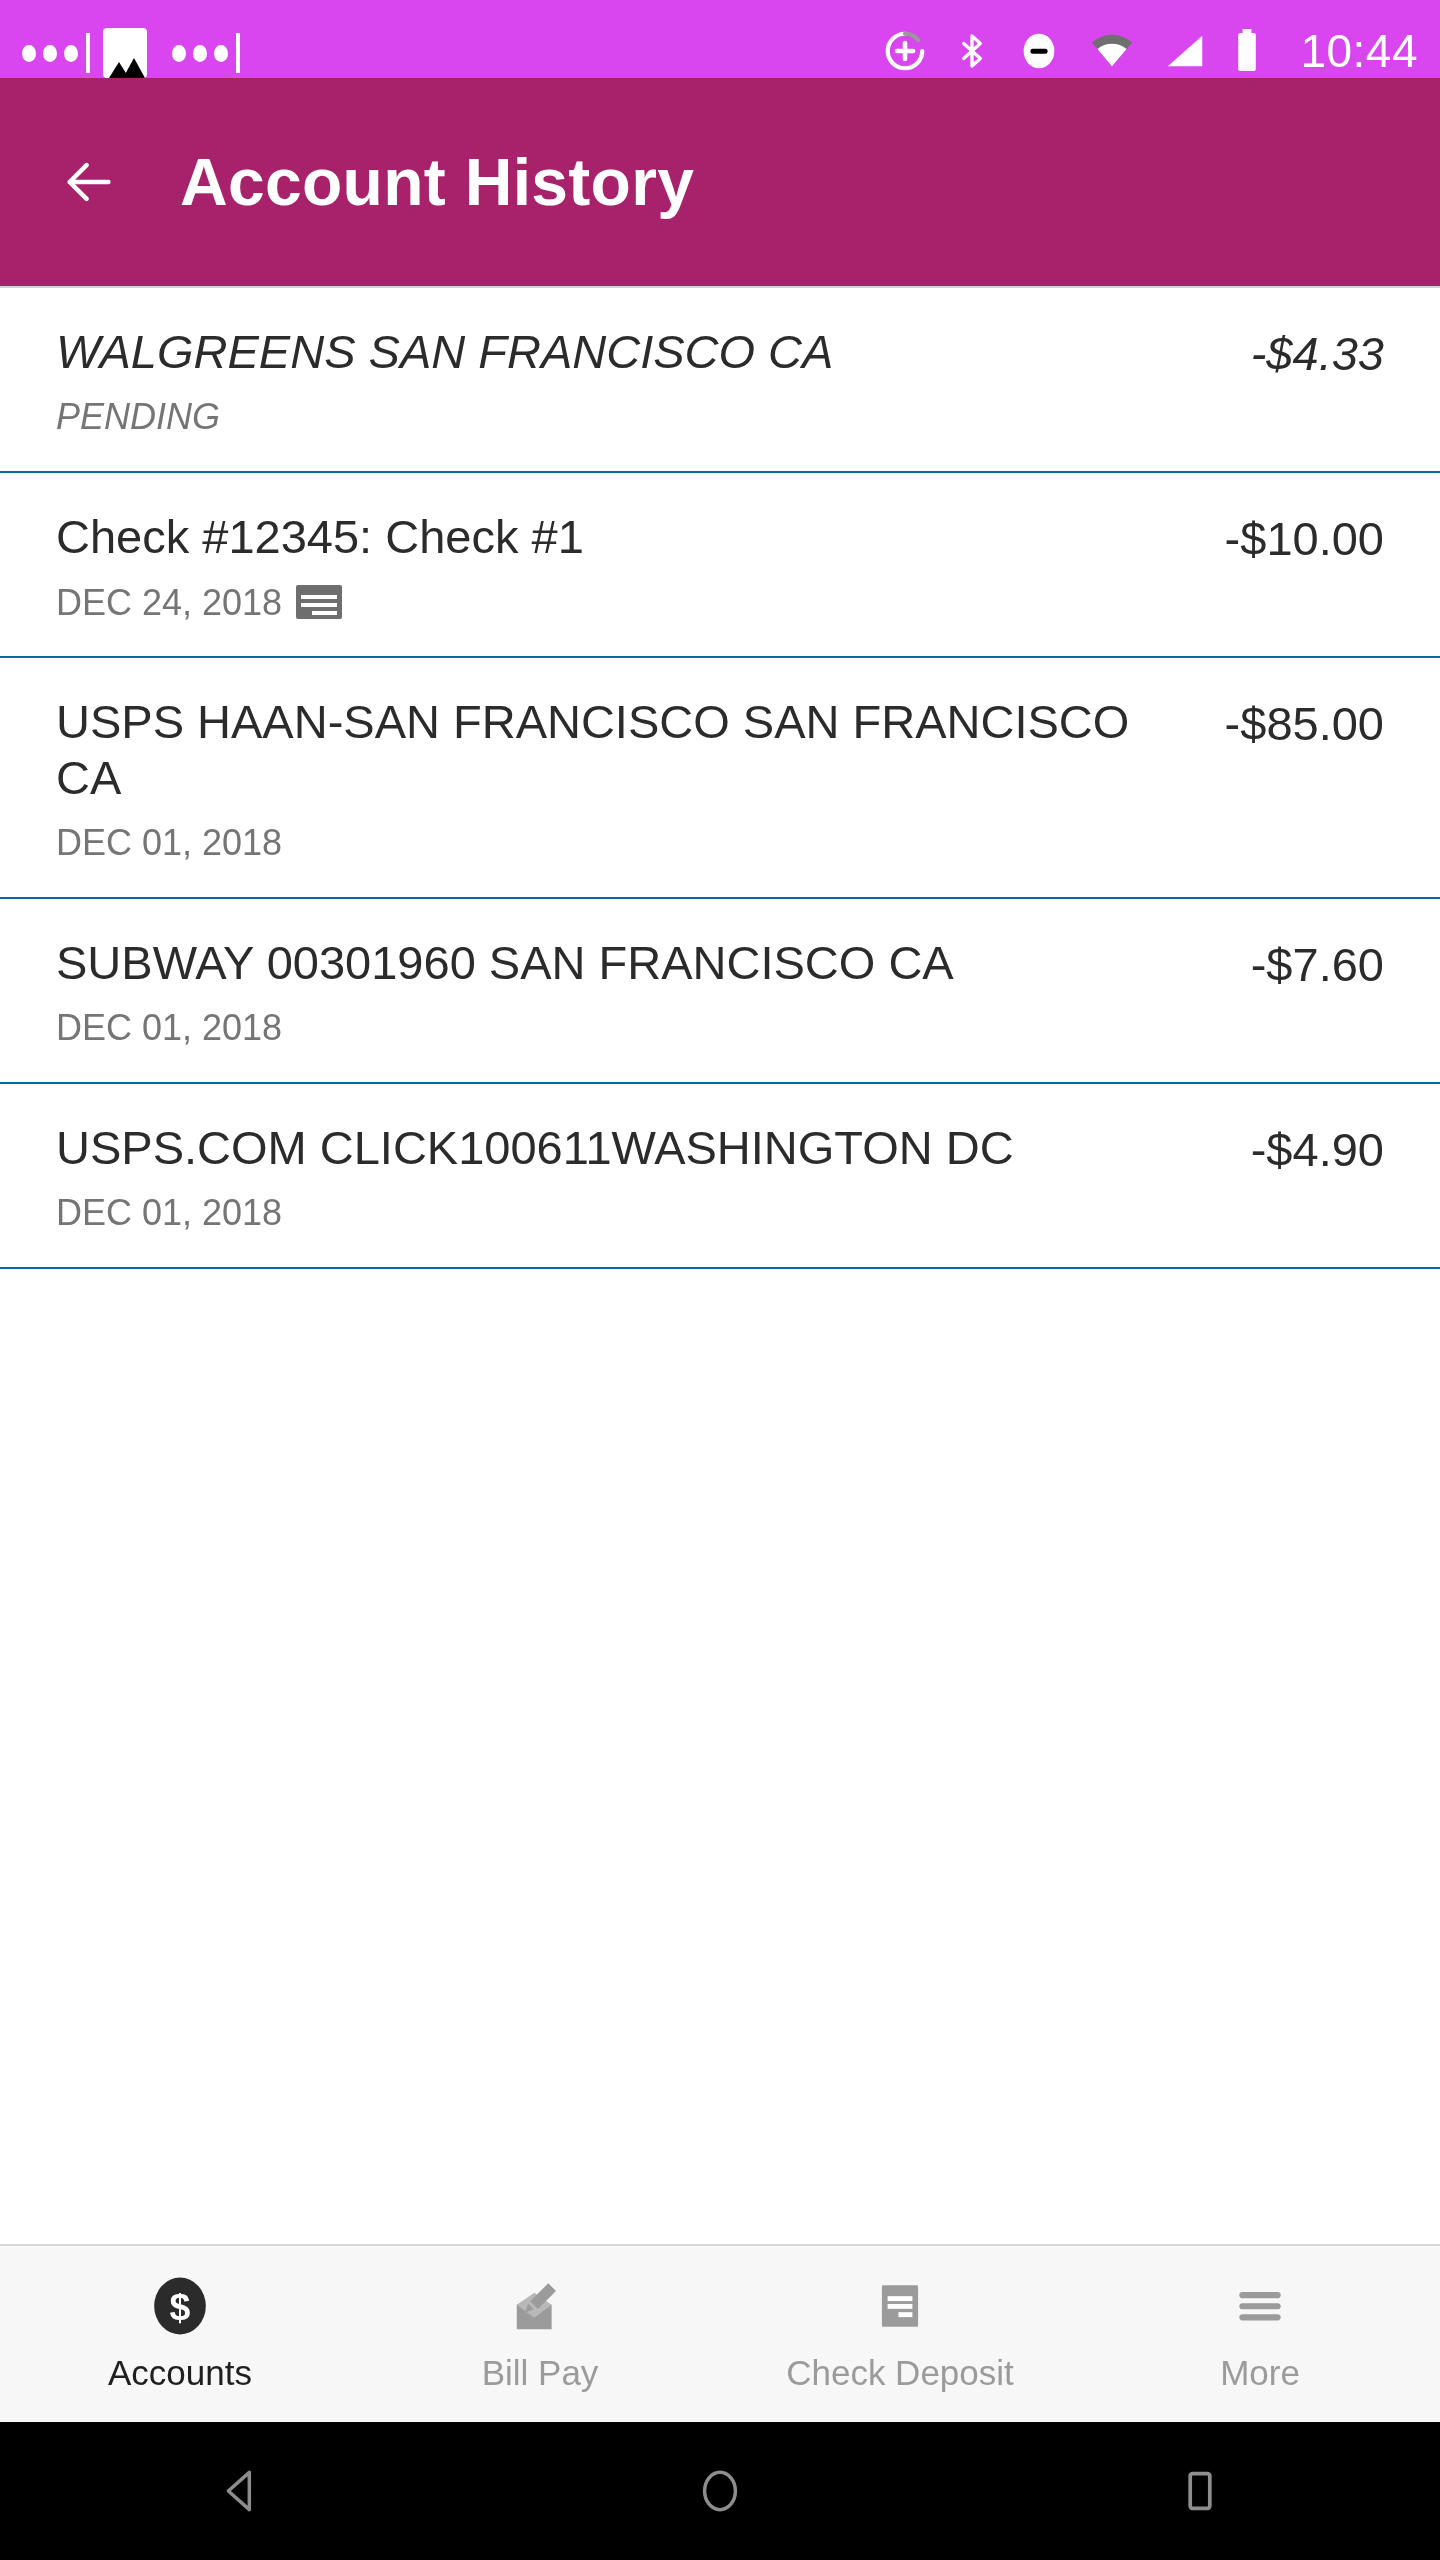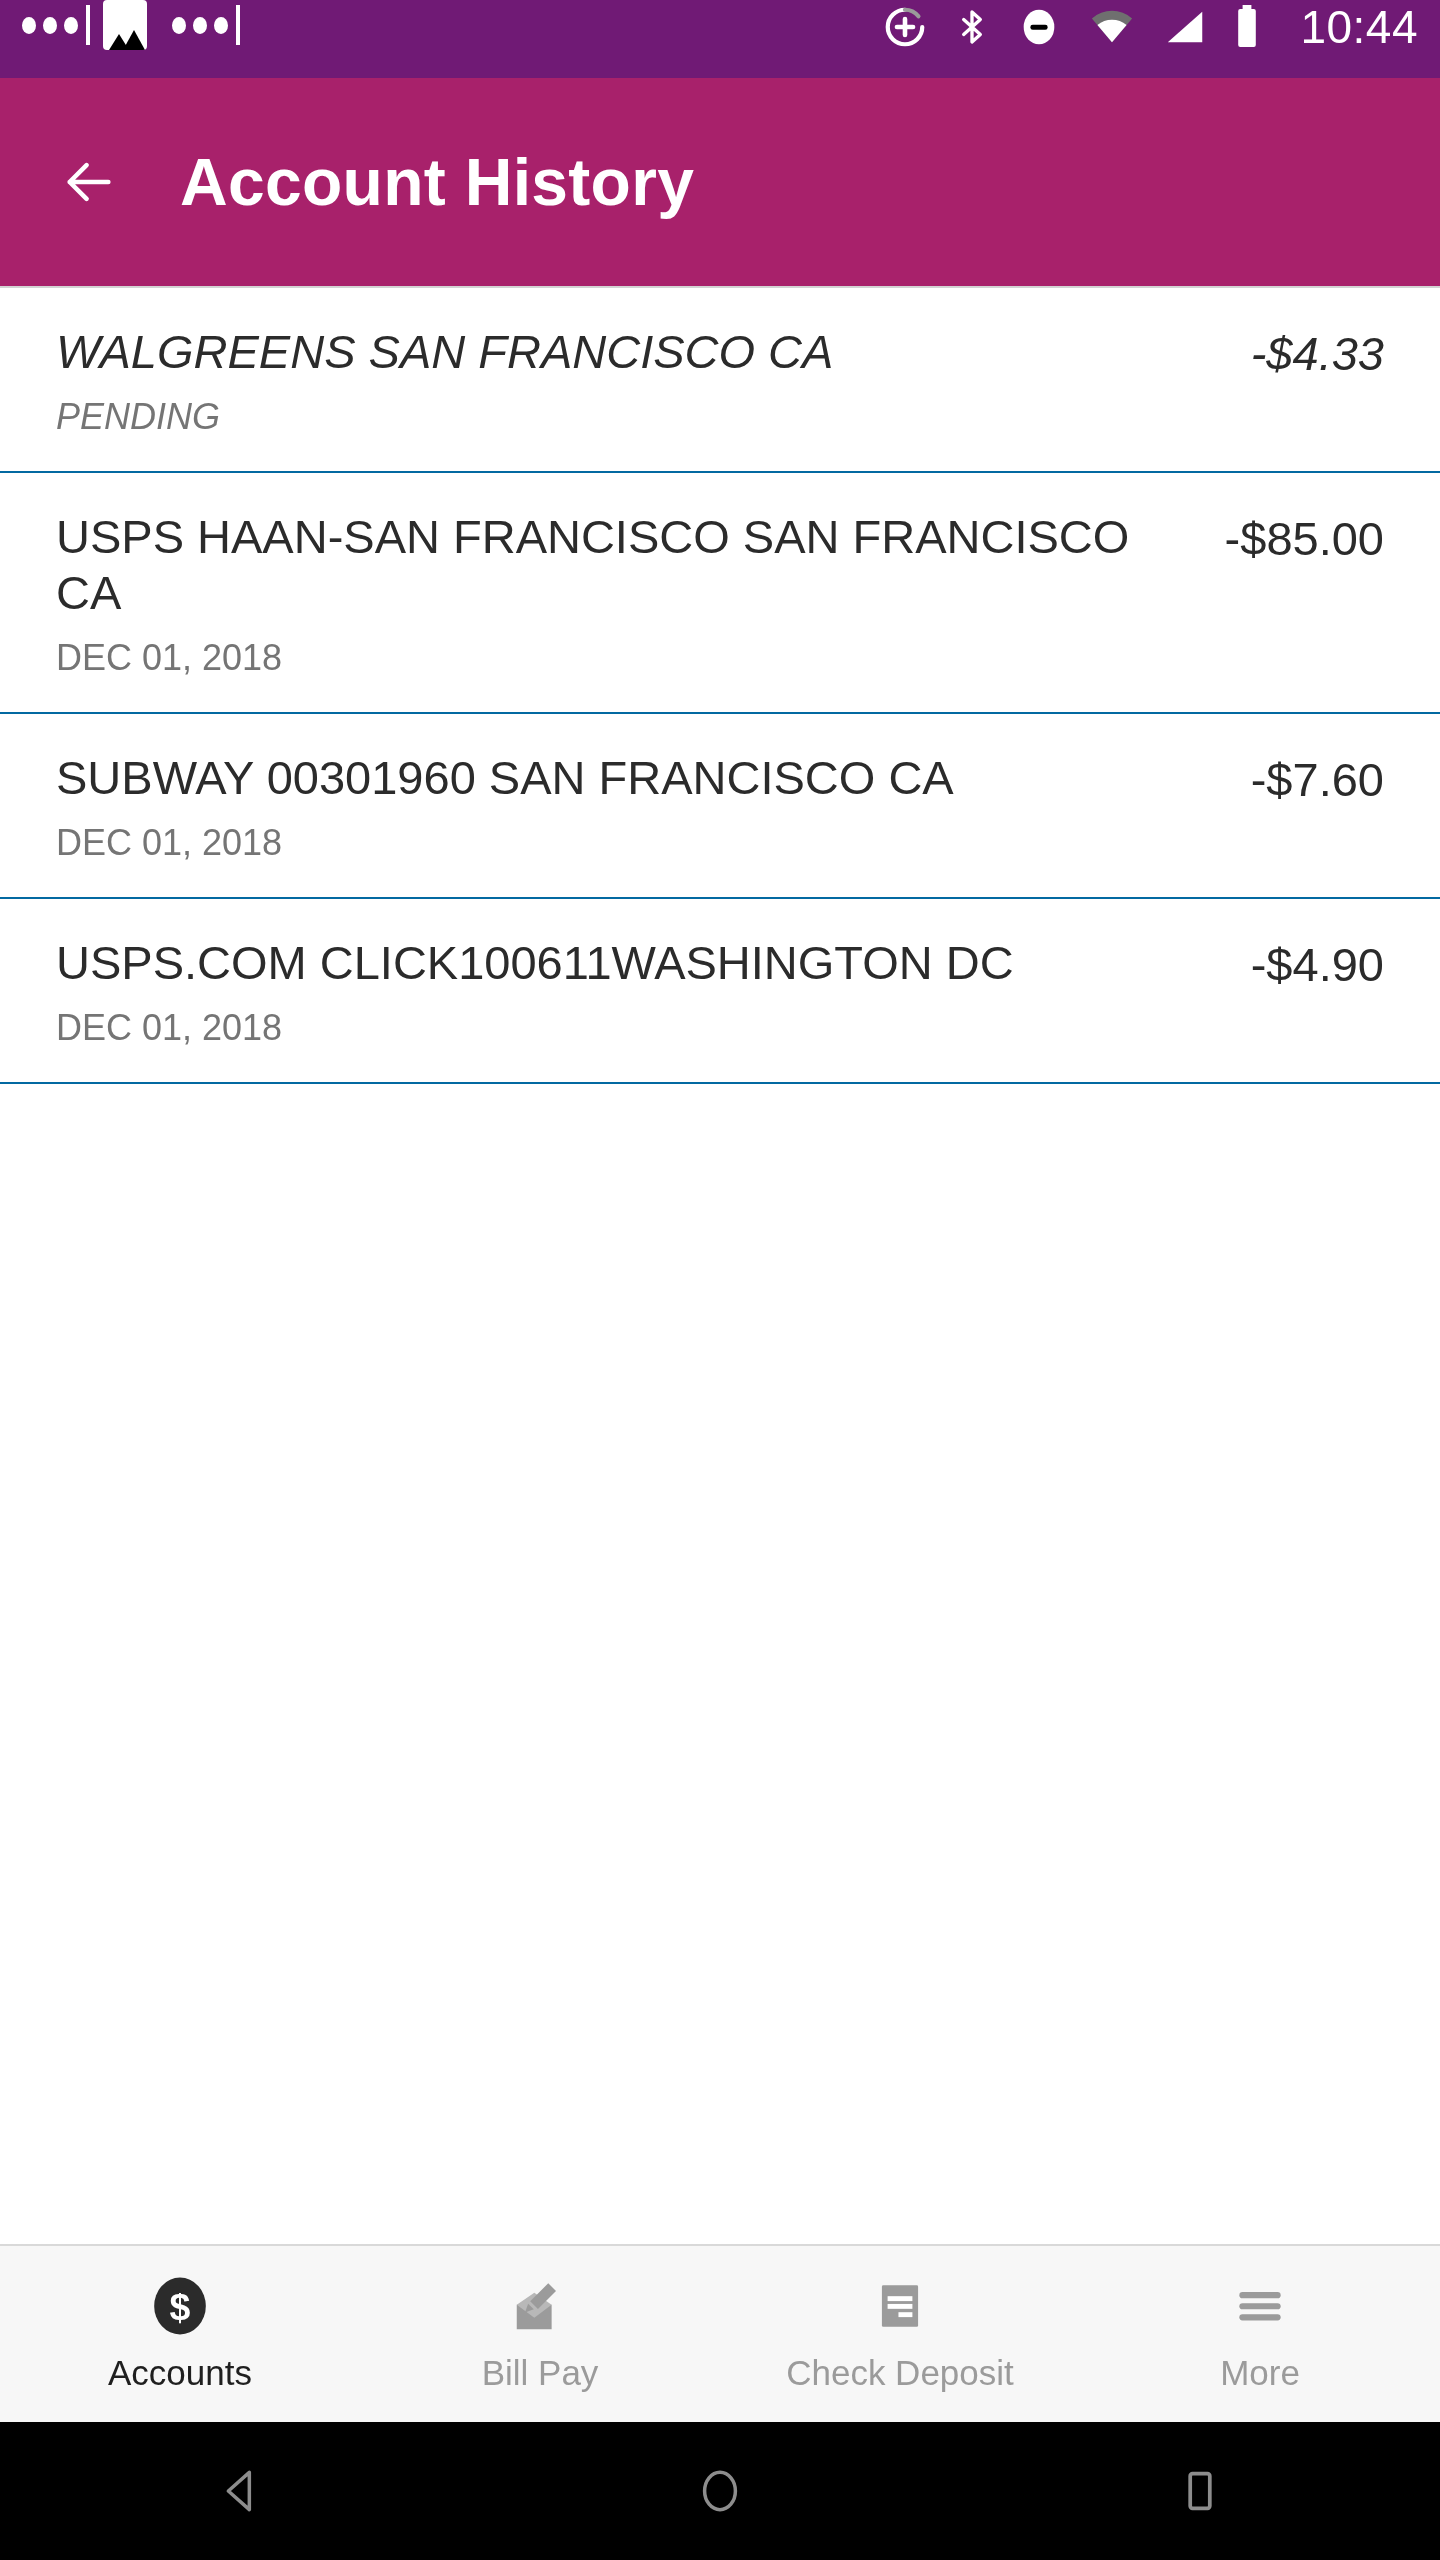--- a/index.html
+++ b/index.html
@@ -6,22 +6,22 @@
   html, body {
     width:1440px; height:2560px;
     background:#ffffff;
     font-family:"Liberation Sans", sans-serif;
     overflow:hidden;
   }
   .phone { width:1440px; height:2560px; display:flex; flex-direction:column; }
 
   
   .statusbar {
-    height:78px; background:#701a75; flex:0 0 78px;
-    display:flex; align-items:flex-start; padding:0 22px;
+    height:78px; background:#d946ef; flex:0 0 78px;
+    display:flex; align-items:flex-end; padding:0 22px;
     color:#ffffff;
   }
   .sb-left { display:flex; align-items:center; gap:0; }
   .dots3 { display:flex; gap:7px; align-items:center; }
   .dot { width:14px; height:17px; border-radius:50%; background:#fff; }
   .vbar { width:4px; height:40px; background:#fff; margin:0 13px 0 8px; }
   .sb-img {
     width:44px; height:50px; background:#fff; border-radius:4px;
     position:relative; overflow:hidden;
   }
@@ -215,20 +215,34 @@
       <div class="tx-row pending">
         <div class="tx-main">
           <div class="tx-title">WALGREENS SAN FRANCISCO CA</div>
           <div class="tx-sub">
             <span>PENDING</span>
           </div>
         </div>
         <div class="tx-amount">-$4.33</div>
       </div>
 
+      <div class="tx-row">
+        <div class="tx-main">
+          <div class="tx-title">Check #12345: Check #1</div>
+          <div class="tx-sub">
+            <span>DEC 24, 2018</span>
+            <span class="check-icon">
+                <i class="l1"></i>
+                <i class="l2"></i>
+                <i class="l3"></i>
+              </span>
+          </div>
+        </div>
+        <div class="tx-amount">-$10.00</div>
+      </div>
 
       <div class="tx-row">
         <div class="tx-main">
           <div class="tx-title">USPS HAAN-SAN FRANCISCO SAN FRANCISCO CA</div>
           <div class="tx-sub">
             <span>DEC 01, 2018</span>
           </div>
         </div>
         <div class="tx-amount">-$85.00</div>
       </div>

